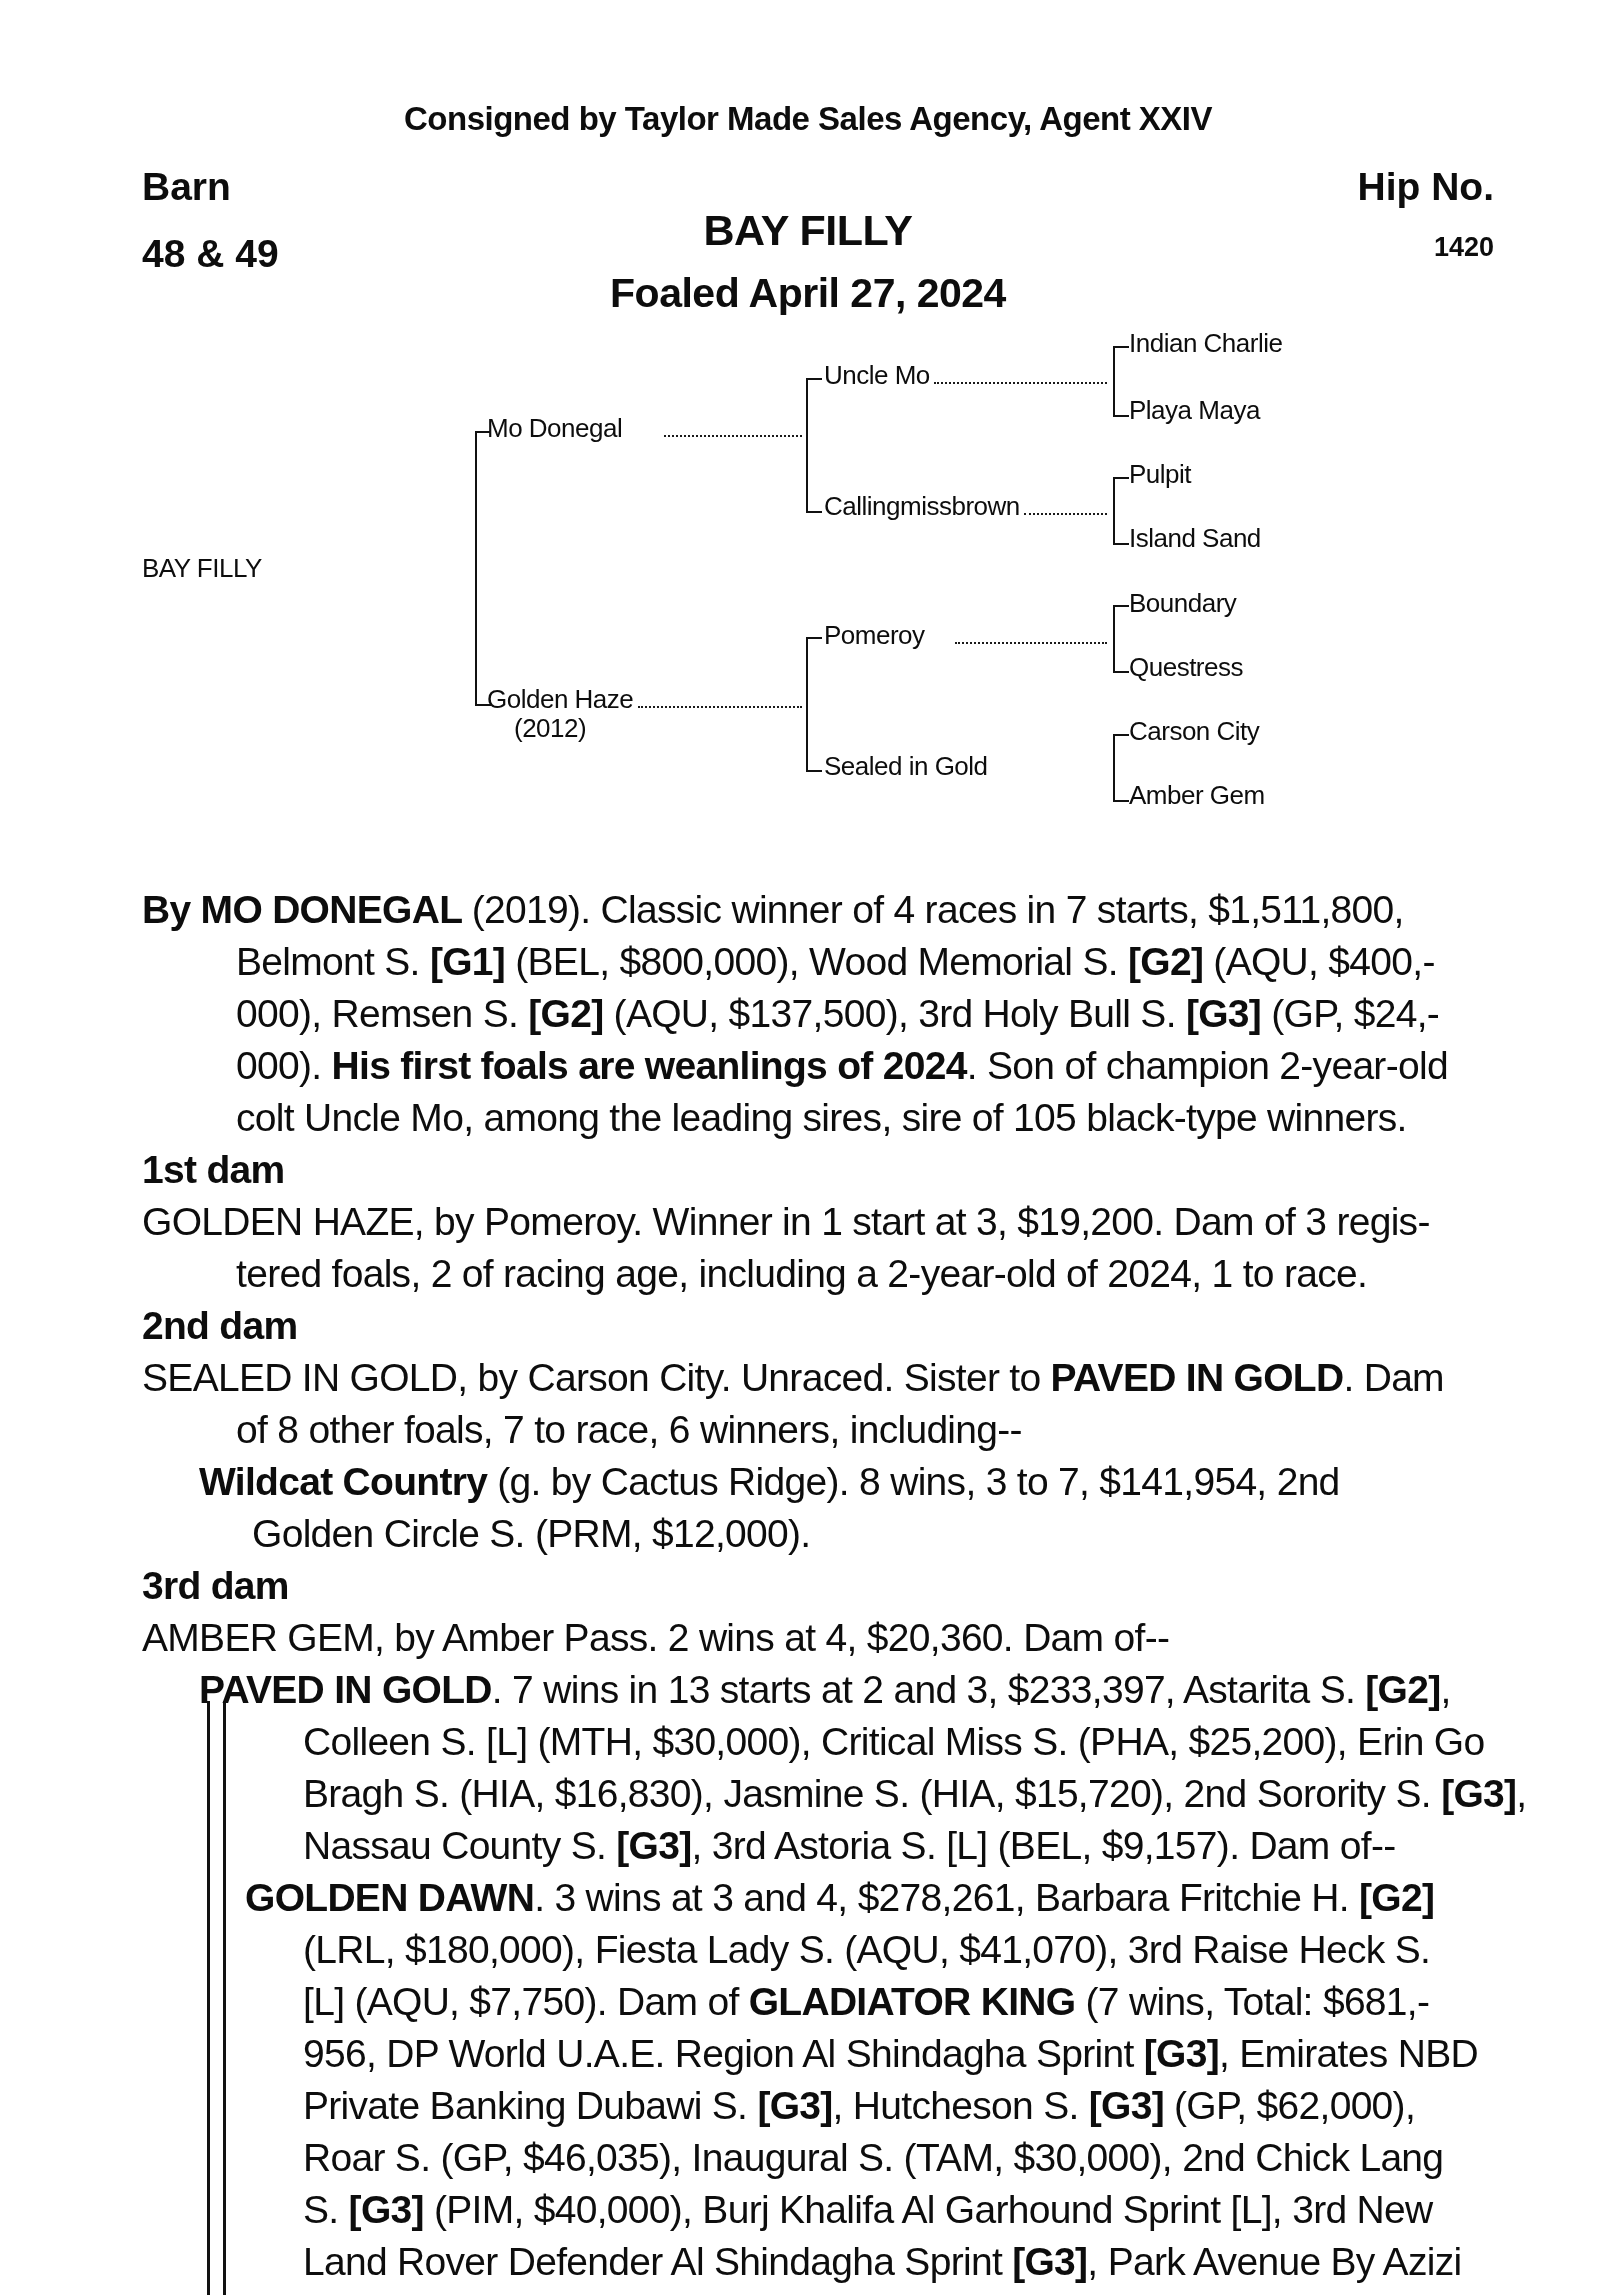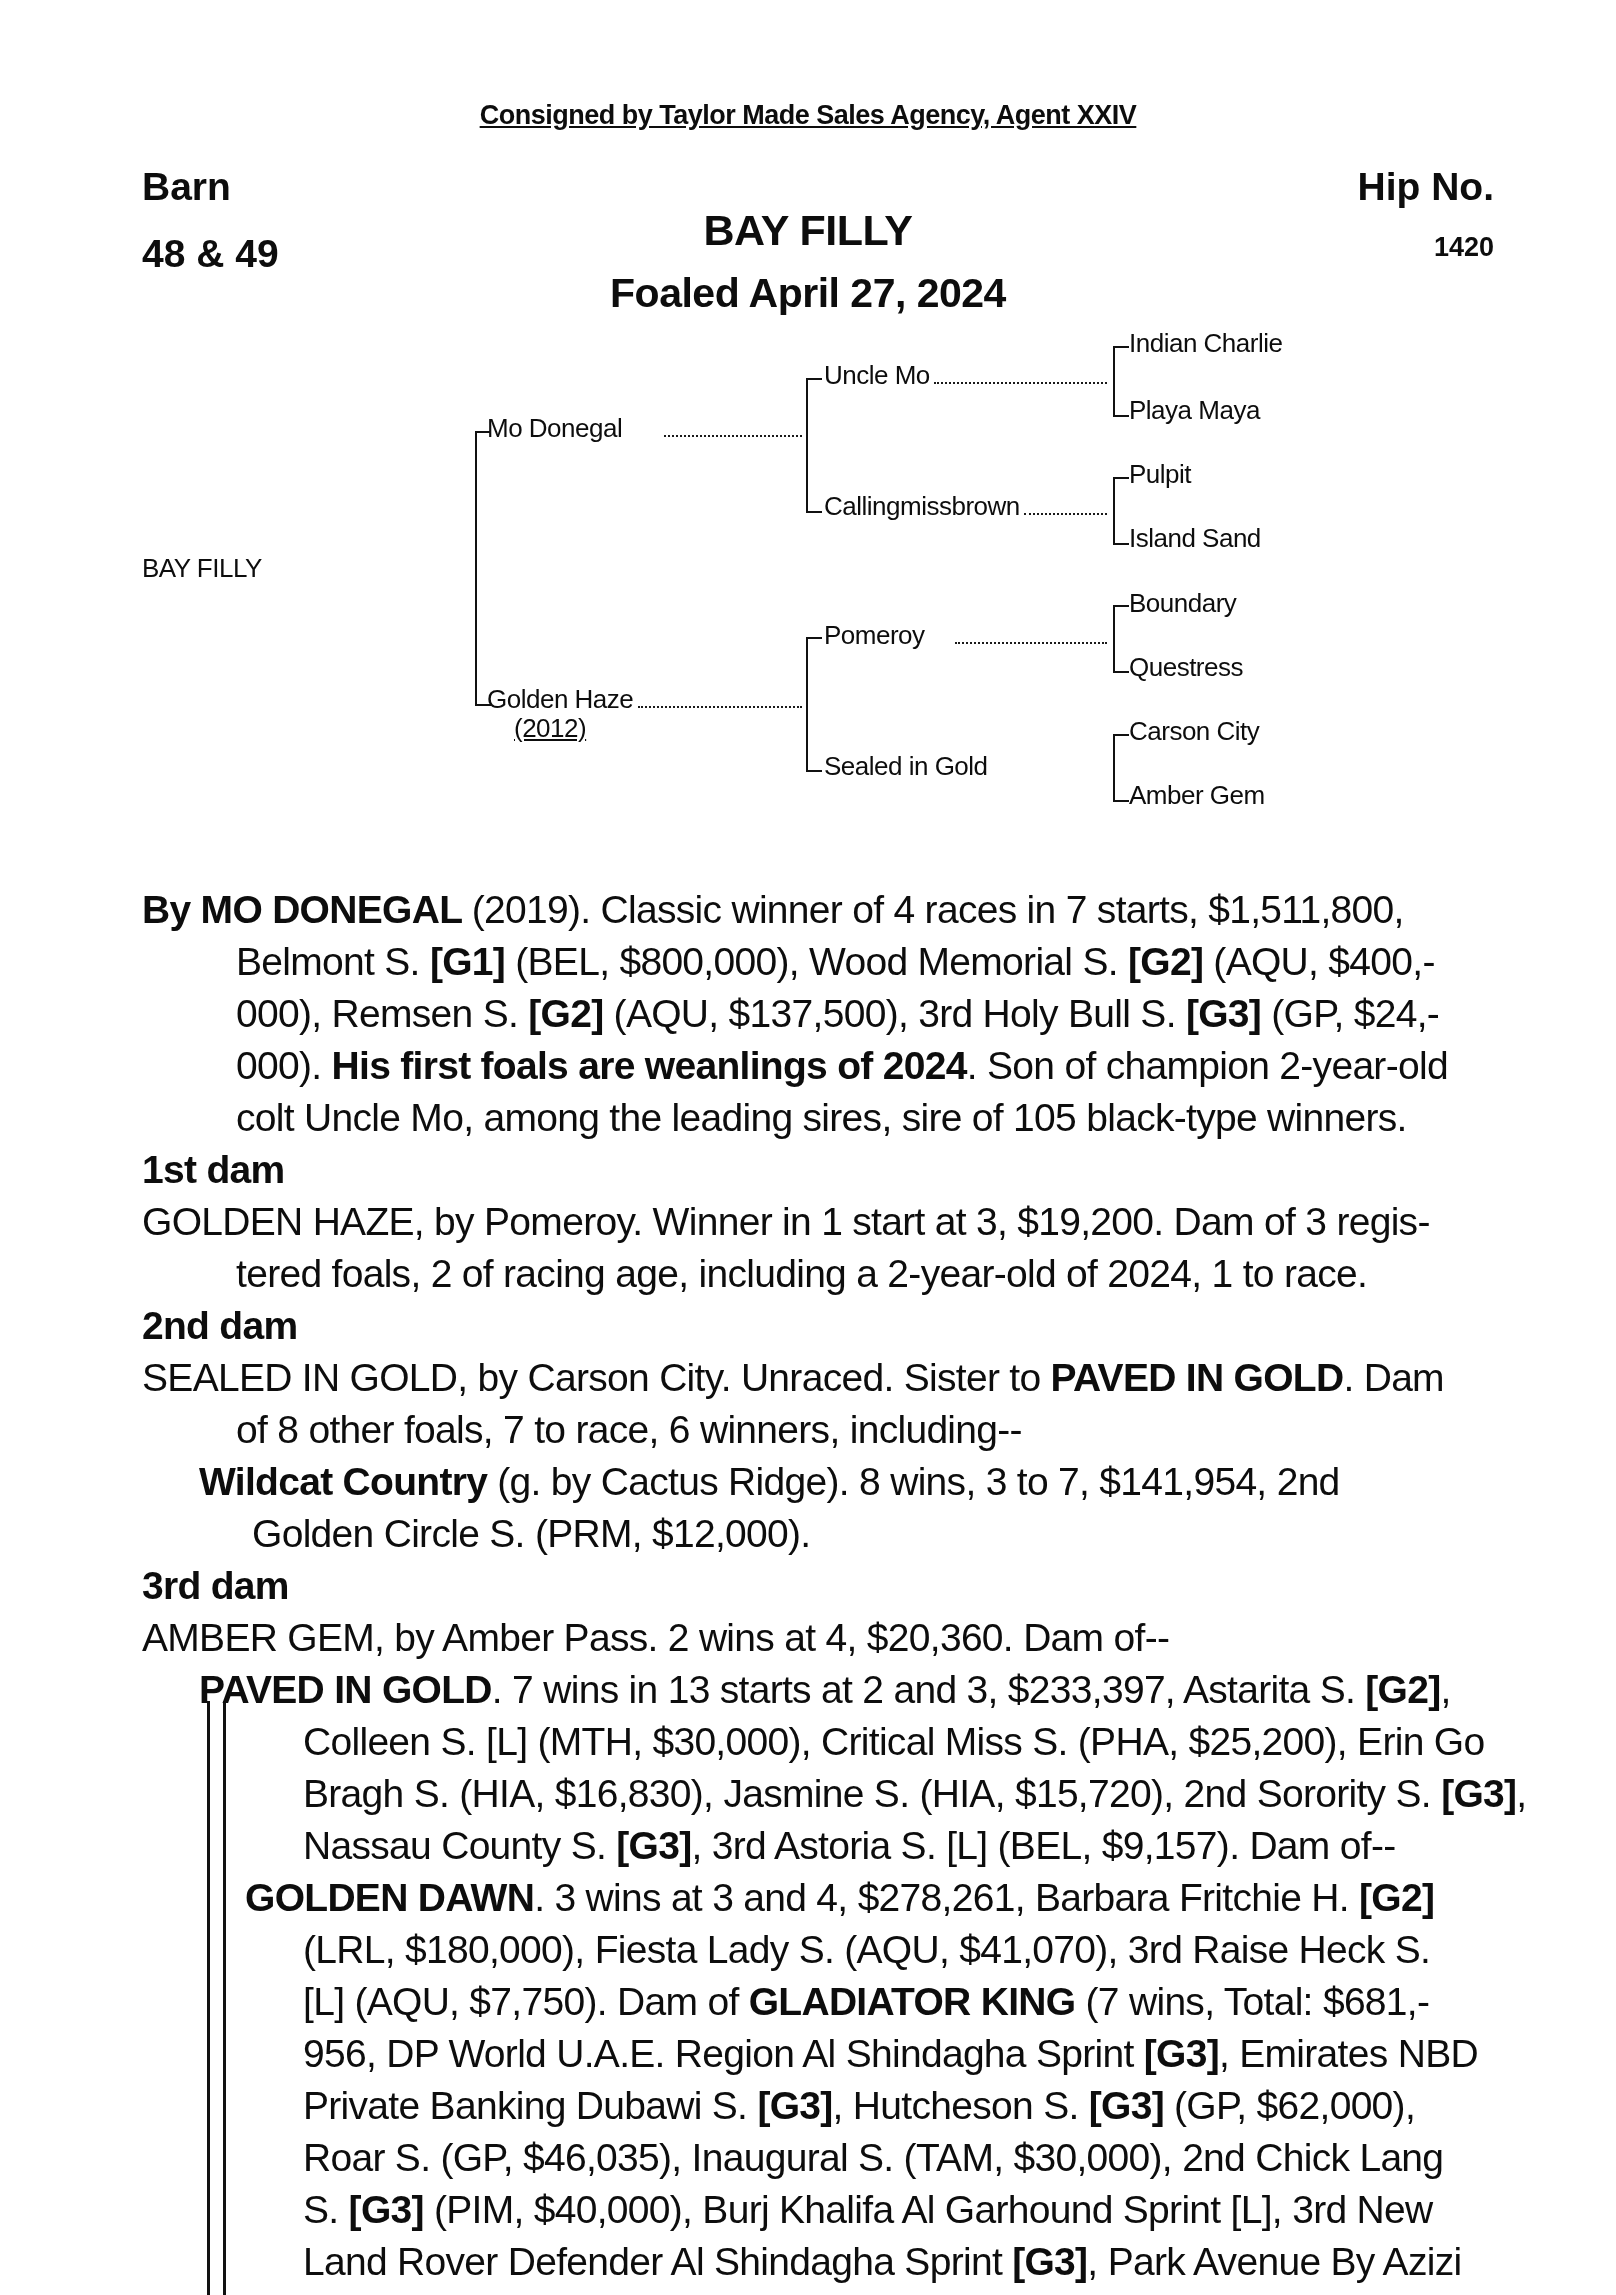--- a/index.html
+++ b/index.html
@@ -6,21 +6,21 @@
   #page{
     position:relative;
     width:1616px;height:3227px;
     background:#ffffff;
     color:#0d0d0d;
     font-family:"Liberation Sans", sans-serif;
     overflow:hidden;
   }
   
   .center-line{position:absolute;left:0;width:100%;text-align:center;white-space:nowrap;}
-  #consigned{top:100px;font-size:27px;font-weight:bold;letter-spacing:-0.5px;text-decoration:underline;}
+  #consigned{top:100px;font-size:33px;font-weight:bold;letter-spacing:-0.5px;}
   #barn-label{position:absolute;left:142px;top:165px;font-size:39px;font-weight:bold;}
   #barn-value{position:absolute;left:142px;top:232px;font-size:39px;font-weight:bold;}
   #hip-label{position:absolute;right:122px;top:165px;font-size:39px;font-weight:bold;text-align:right;}
   #hip-value{position:absolute;right:122px;top:232px;font-size:27px;font-weight:bold;text-align:right;}
   #horse-name{top:206px;font-size:43px;font-weight:bold;letter-spacing:-0.5px;}
   #foaled-line{top:270px;font-size:41px;font-weight:bold;letter-spacing:-0.5px;}
 
   
   .ped-item{position:absolute;display:flex;align-items:flex-start;font-size:26px;letter-spacing:-0.5px;white-space:nowrap;}
   .ped-name{white-space:nowrap;}
@@ -60,21 +60,21 @@
   <div class="ped-plain" style="left:142px;top:553px;">BAY FILLY</div>
 
   <div class="ped-item" style="left:487px;top:413px;width:317px;gap:37px;">
     <span class="ped-name">Mo Donegal</span>
       <span class="leader"></span>
   </div>
   <div class="ped-item" style="left:487px;top:684px;width:317px;">
     <span class="ped-name">Golden Haze</span>
       <span class="leader"></span>
   </div>
-  <div class="ped-plain" style="left:514px;top:713px;text-decoration:underline;">(2012)</div>
+  <div class="ped-plain" style="left:514px;top:713px;">(2012)</div>
 
   <div class="ped-item" style="left:824px;top:360px;width:285px;">
     <span class="ped-name">Uncle Mo</span>
       <span class="leader"></span>
   </div>
   <div class="ped-item" style="left:824px;top:491px;width:285px;">
     <span class="ped-name">Callingmissbrown</span>
       <span class="leader"></span>
   </div>
   <div class="ped-item" style="left:824px;top:620px;width:285px;gap:26px;">

